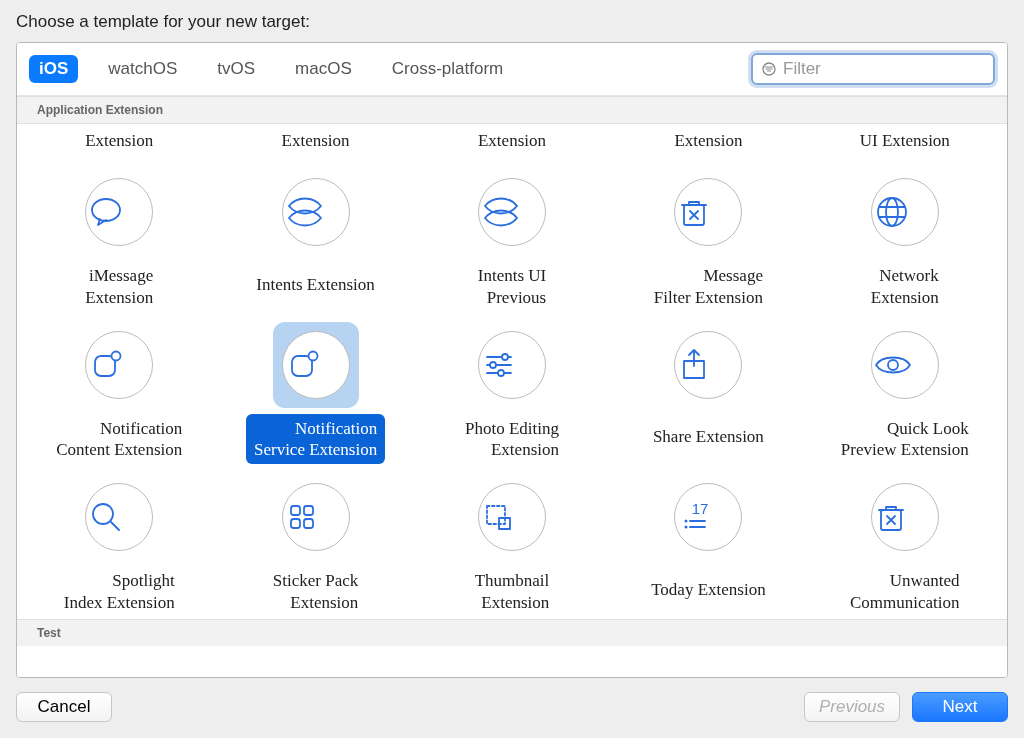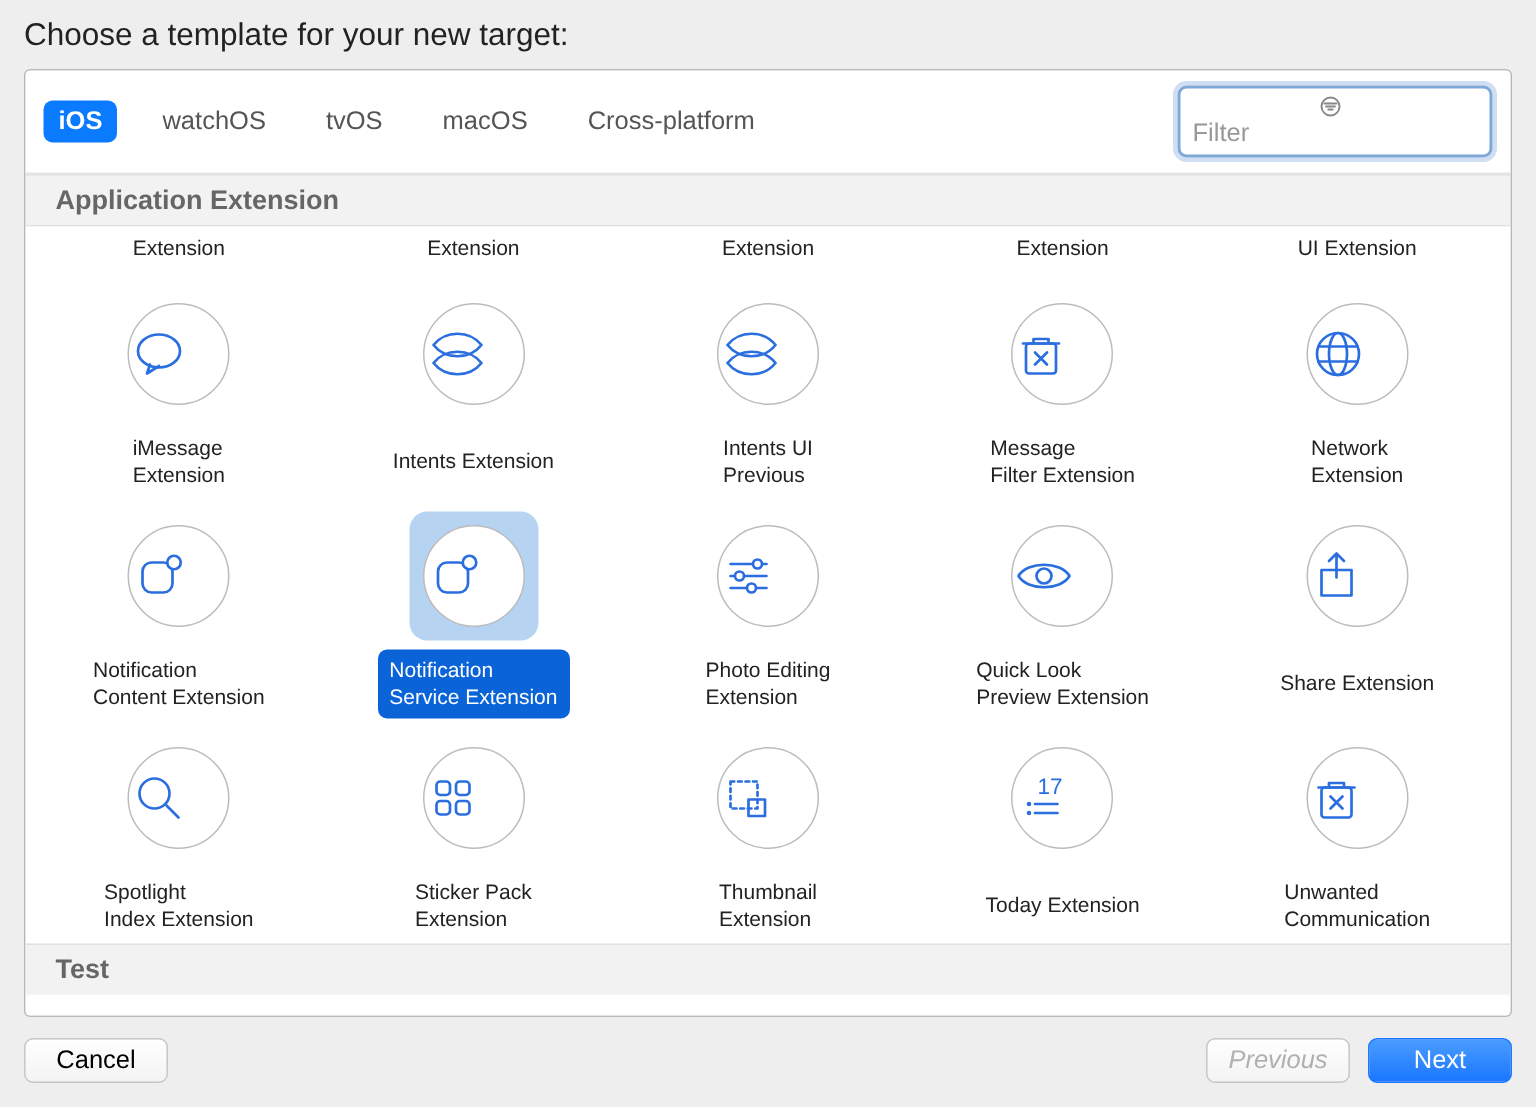--- a/index.html
+++ b/index.html
@@ -12,21 +12,21 @@
     }
     .window {
       width: 1024px;
       height: 738px;
       display: flex;
       flex-direction: column;
       position: relative;
     }
     .prompt {
       padding: 12px 16px 10px;
-      font-size: 21px;
+      font-size: 17px;
       color: #222;
     }
     .panel {
       margin: 0 16px;
       background: #fff;
       border: 1px solid #b8b8b8;
       border-radius: 4px;
       flex: 1;
       display: flex;
       flex-direction: column;
@@ -57,23 +57,22 @@
       color: #fff;
       font-weight: 600;
     }
     .filter-wrap {
       margin-left: auto;
       display: flex;
       align-items: center;
       border: 2px solid #7fa8d8;
       border-radius: 6px;
       padding: 4px 8px;
-      width: 210px;
+      width: 244px;
       box-shadow: 0 0 0 3px rgba(120,160,220,0.35);
-      flex-direction: column;
     }
     .filter-wrap .ficon {
       width: 16px;
       height: 16px;
       margin-right: 6px;
       display: flex;
       align-items: center;
       justify-content: center;
     }
     .filter-wrap input {
@@ -83,21 +82,21 @@
       width: 100%;
       color: #333;
       background: transparent;
     }
     .filter-wrap input::placeholder { color: #999; }
     .section-bar {
       background: #f2f2f2;
       border-top: 1px solid #e0e0e0;
       border-bottom: 1px solid #e0e0e0;
       padding: 6px 20px;
-      font-size: 18px;
+      font-size: 12px;
       font-weight: 600;
       color: #666;
     }
     .scroll {
       flex: 1;
       overflow-y: auto;
       background: #fff;
       padding-bottom: 8px;
     }
     .grid {
@@ -128,31 +127,32 @@
       width: 68px;
       height: 68px;
       border-radius: 50%;
       border: 1.5px solid #bcbcbc;
       background: #fff;
       display: flex;
       align-items: center;
     }
     .label {
       margin-top: 6px;
-      text-align: left;
-      font-size: 14px;
+      text-align: right;
+      font-size: 17px;
       color: #222;
       line-height: 1.25;
       padding: 4px 8px;
       border-radius: 6px;
       min-height: 46px;
       display: flex;
       align-items: center;
       justify-content: center;
       white-space: pre-line;
+      font-family: Liberation Serif, serif;
     }
     .cell.selected .label {
       background: #0a64d8;
       color: #fff;
       font-weight: 500;
     }
     .top-partial { padding-top: 0; }
     .top-partial .label {
       min-height: auto;
       white-space: nowrap;
@@ -327,39 +327,39 @@
                   <circle cx="22" cy="28" r="3" fill="#fff" stroke="#2a6ee0" stroke-width="1.8"></circle>
                 </svg>
               </div>
             </div>
             <div class="label">Photo Editing
 Extension</div>
           </div>
           <div class="cell">
             <div class="icon-box">
               <div class="icon-circle">
+                <svg width="38" height="38" viewBox="0 0 38 38">
+                  <rect x="9" y="15" width="20" height="17" fill="none" stroke="#2a6ee0" stroke-width="1.8" stroke-linecap="round" stroke-linejoin="round"></rect>
+                  <path d="M19 4 V20 M14 9 L19 4 L24 9" fill="none" stroke="#2a6ee0" stroke-width="1.8" stroke-linecap="round" stroke-linejoin="round"></path>
+                </svg>
+              </div>
+            </div>
+            <div class="label">Share Extension</div>
+          </div>
+          <div class="cell">
+            <div class="icon-box">
+              <div class="icon-circle">
                 <svg width="42" height="42" viewBox="0 0 42 42">
                   <path d="M4 21 C10 11, 32 11, 38 21 C32 31, 10 31, 4 21 Z" fill="none" stroke="#2a6ee0" stroke-width="1.8" stroke-linecap="round" stroke-linejoin="round"></path>
                   <circle cx="21" cy="21" r="5" fill="none" stroke="#2a6ee0" stroke-width="1.8" stroke-linecap="round" stroke-linejoin="round"></circle>
                 </svg>
               </div>
             </div>
             <div class="label">Quick Look
 Preview Extension</div>
-          </div>
-          <div class="cell">
-            <div class="icon-box">
-              <div class="icon-circle">
-                <svg width="38" height="38" viewBox="0 0 38 38">
-                  <rect x="9" y="15" width="20" height="17" fill="none" stroke="#2a6ee0" stroke-width="1.8" stroke-linecap="round" stroke-linejoin="round"></rect>
-                  <path d="M19 4 V20 M14 9 L19 4 L24 9" fill="none" stroke="#2a6ee0" stroke-width="1.8" stroke-linecap="round" stroke-linejoin="round"></path>
-                </svg>
-              </div>
-            </div>
-            <div class="label">Share Extension</div>
           </div>
           <div class="cell">
             <div class="icon-box">
               <div class="icon-circle">
                 <svg width="40" height="40" viewBox="0 0 40 40">
                   <circle cx="17" cy="17" r="10" fill="none" stroke="#2a6ee0" stroke-width="1.8" stroke-linecap="round" stroke-linejoin="round"></circle>
                   <path d="M25 25 L33 33" fill="none" stroke="#2a6ee0" stroke-width="1.8" stroke-linecap="round" stroke-linejoin="round"></path>
                 </svg>
               </div>
             </div>

